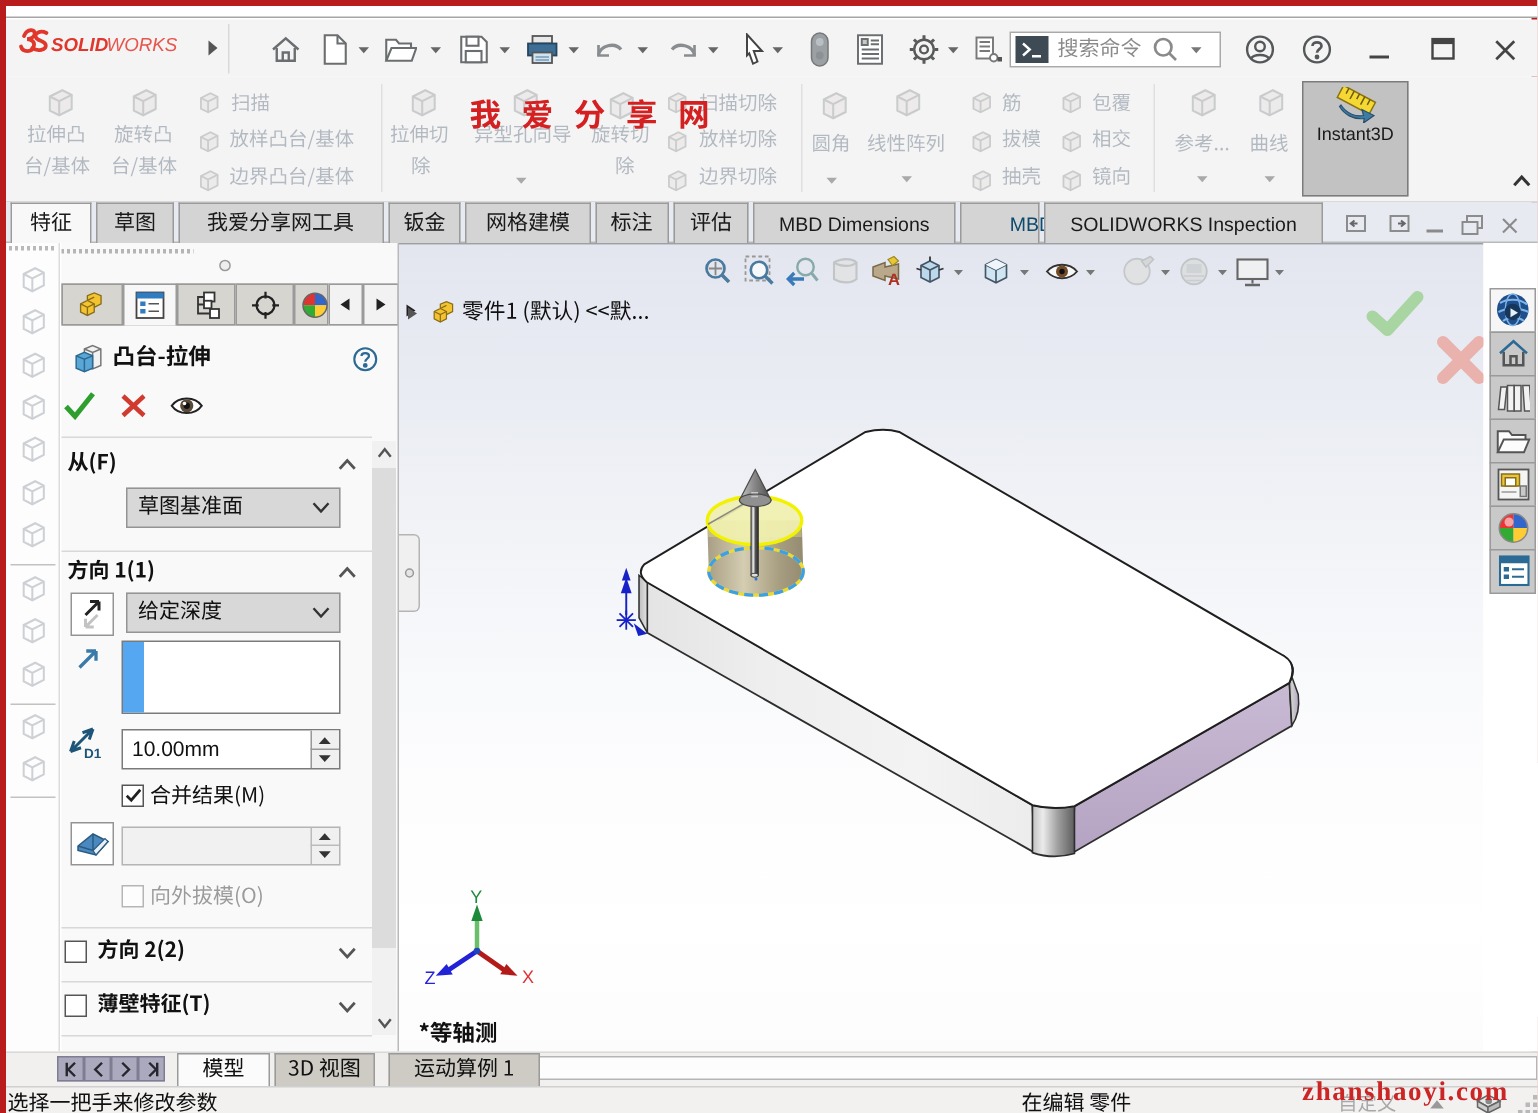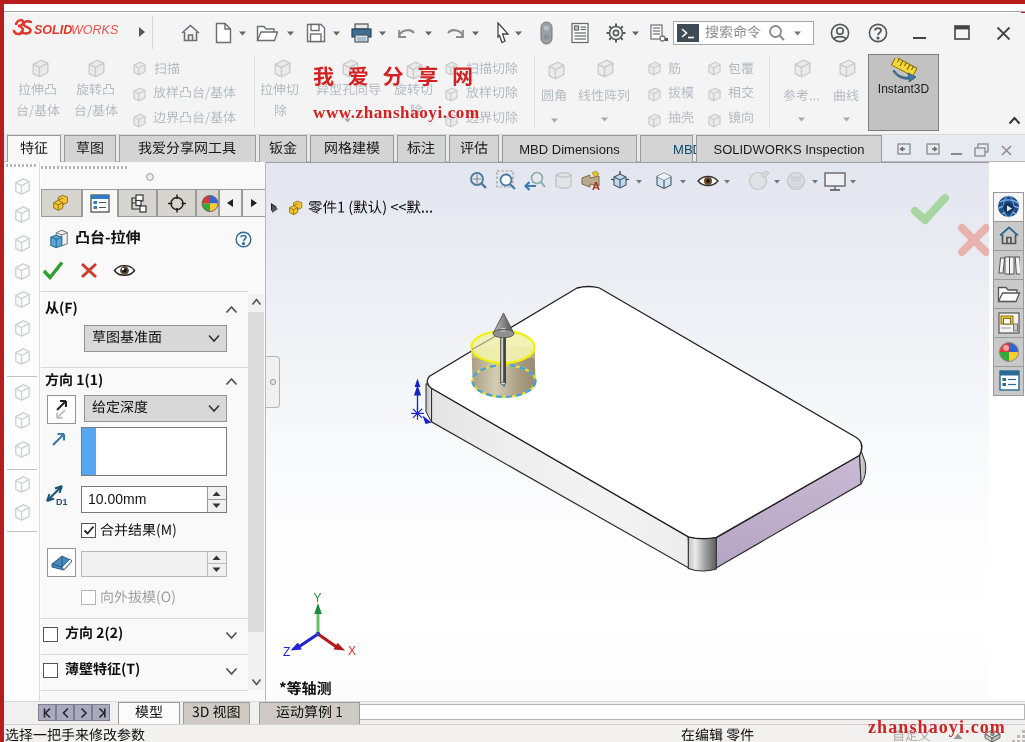--- a/index.html
+++ b/index.html
@@ -344,21 +344,20 @@
       </g>
 <path d="M4 12 C8 18,14 20,19 19 L18 15 L26 19 L19 24 L19.5 21 C12 22,6 18,3 13 Z" fill="#3e7ca6" stroke="#28506b" stroke-width="0.8"></path>
     </svg>
 <div class="abs" style="left:866px;top:78px;width:67px;height:14px;color:#1a1a1a;font-size:12px;text-align:center;font-family:'Liberation Sans',sans-serif">Instant3D</div>
 <svg class="abs" style="left:1004px;top:112px" width="13" height="9" fill="none" stroke="#333" stroke-width="2">
       <path d="M1.5 7.5 L6.5 2 L11.5 7.5"></path>
     </svg>
 <svg style="position:absolute;left:309px;top:62px" width="166" height="29">
       <path fill="#d42020" d="M14.8 2.1C15.9 3.1 17.3 4.6 17.8 5.6L19.8 4.2C19.2 3.2 17.8 1.8 16.7 0.8ZM17.1 9.3C16.6 10.3 15.9 11.3 15.1 12.1C14.9 11.1 14.7 9.8 14.5 8.6H20V6.2H14.2C14.1 4.3 14 2.4 14 0.4H11.4C11.4 2.3 11.5 4.3 11.7 6.2H7.6V3.4C8.8 3.1 10 2.8 11 2.5L9.3 0.4C7.2 1.1 3.9 1.7 0.9 2.1C1.2 2.7 1.6 3.6 1.7 4.2C2.7 4.1 3.9 4 5 3.8V6.2H1.1V8.6H5V11.4C3.4 11.7 1.8 11.9 0.7 12.1L1.3 14.7L5 13.9V17C5 17.3 4.9 17.4 4.5 17.4C4.2 17.4 2.9 17.5 1.7 17.4C2.1 18.1 2.5 19.2 2.6 19.9C4.3 19.9 5.6 19.8 6.4 19.4C7.3 19 7.6 18.4 7.6 17V13.4L11 12.7L10.9 10.4L7.6 11V8.6H11.9C12.1 10.6 12.5 12.6 13 14.2C11.5 15.5 9.9 16.5 8.2 17.2C8.8 17.8 9.6 18.6 9.9 19.3C11.3 18.5 12.6 17.7 13.8 16.7C14.7 18.8 15.9 20 17.5 20C19.4 20 20.2 19.1 20.6 15.4C19.9 15.1 19 14.5 18.5 13.9C18.4 16.4 18.1 17.5 17.7 17.5C17.1 17.5 16.4 16.5 15.8 14.9C17.2 13.5 18.4 11.9 19.3 10.2Z M52.5 0.5C48.4 1.1 42.2 1.5 36.8 1.6C37 2.1 37.3 2.9 37.3 3.5L40.4 3.4L39.2 4C39.3 4.5 39.6 5 39.7 5.5H36.2V9.4H38V11.1H40.9C39.9 14.2 38.2 16.5 35.4 17.9C35.9 18.4 36.8 19.3 37 19.8C39.2 18.6 40.8 16.9 41.9 14.7C42.6 15.5 43.4 16.2 44.3 16.8C43 17.2 41.5 17.5 40.1 17.7C40.5 18.2 41 19.2 41.2 19.8C43.1 19.5 45 18.9 46.7 18.1C48.6 19 50.8 19.5 53.2 19.8C53.5 19.2 54.1 18.2 54.5 17.6C52.6 17.5 50.7 17.2 49.1 16.7C50.4 15.7 51.5 14.5 52.3 13L50.9 12.1L50.5 12.2H43L43.3 11.1H52.6V9.4H54.4V5.5H50.7L52 3.5L50 2.9C51.2 2.8 52.2 2.7 53.2 2.5ZM44 3.8 44.5 5.5H41.9C41.7 4.9 41.4 4.1 41.1 3.4C42.5 3.4 44 3.3 45.4 3.2ZM46.7 5.5C46.5 4.8 46.2 3.9 45.9 3.2C47.2 3.1 48.5 3 49.7 2.9C49.4 3.7 48.9 4.7 48.5 5.5ZM41.6 7.7 41.4 9.1H38.3V7.6H52.3V9.1H43.8L44 8ZM44.3 14.3H48.8C48.2 14.9 47.5 15.4 46.7 15.8C45.8 15.4 45 14.9 44.3 14.3Z M84 0.4 81.6 1.4C82.7 3.6 84.3 6 85.9 7.9H74.7C76.3 6 77.7 3.7 78.7 1.3L76 0.5C74.8 3.7 72.7 6.6 70.2 8.4C70.8 8.8 71.9 9.8 72.3 10.4C72.8 10 73.2 9.6 73.6 9.2V10.4H77C76.6 13.5 75.4 16.2 70.7 17.8C71.3 18.3 72 19.3 72.3 20C77.7 18 79.1 14.4 79.7 10.4H84.1C83.9 14.7 83.7 16.5 83.2 17C83 17.2 82.8 17.3 82.4 17.3C81.9 17.3 80.8 17.3 79.6 17.2C80.1 17.9 80.4 18.9 80.5 19.7C81.7 19.7 82.9 19.7 83.6 19.6C84.4 19.6 85 19.3 85.6 18.6C86.3 17.8 86.5 15.3 86.8 9V9C87.2 9.4 87.6 9.8 87.9 10.2C88.4 9.5 89.3 8.5 90 8C87.8 6.2 85.3 3.1 84 0.4Z M110.6 6.6H119V7.7H110.6ZM108.1 4.9V9.5H121.7V4.9ZM120.1 10.3 119.4 10.3H107.4V12.3H116.1C115.2 12.6 114.3 12.9 113.4 13.1L113.4 14H105.3V16.1H113.4V17.5C113.4 17.8 113.3 17.9 112.9 17.9C112.5 17.9 110.9 17.9 109.7 17.9C110 18.5 110.3 19.3 110.5 19.9C112.3 19.9 113.7 19.9 114.7 19.7C115.7 19.4 116.1 18.9 116.1 17.6V16.1H124.3V14H116.4C118.5 13.4 120.6 12.5 122.3 11.6L120.7 10.2ZM112.9 0.5C113.1 0.9 113.2 1.3 113.4 1.8H105.6V3.9H124V1.8H116.2C116 1.2 115.8 0.6 115.5 0.1Z M145.8 10.9C145.2 12.8 144.3 14.4 143.2 15.6V7.8C144 8.8 144.9 9.8 145.8 10.9ZM140.7 1.4V19.9H143.2V16.4C143.7 16.7 144.4 17.2 144.7 17.5C145.8 16.2 146.6 14.7 147.4 13C147.8 13.6 148.2 14.2 148.6 14.7L150.1 13C149.6 12.3 148.9 11.4 148.2 10.5C148.7 8.8 149 6.9 149.3 4.9L147 4.7C146.9 5.9 146.7 7.2 146.4 8.3C145.8 7.6 145.1 6.8 144.4 6.1L143.2 7.4V3.8H156V16.9C156 17.3 155.8 17.4 155.4 17.4C154.9 17.4 153.4 17.5 152.1 17.3C152.4 18 152.9 19.2 153 19.9C155 19.9 156.4 19.8 157.3 19.4C158.2 19 158.5 18.3 158.5 16.9V1.4ZM148.9 7.6C149.8 8.5 150.7 9.7 151.6 10.8C150.8 13.1 149.8 15 148.3 16.3C148.9 16.6 149.9 17.3 150.3 17.6C151.5 16.4 152.4 14.9 153.1 13.1C153.6 13.9 154 14.6 154.3 15.3L156 13.7C155.5 12.7 154.8 11.6 154 10.4C154.4 8.8 154.8 6.9 155 4.9L152.8 4.7C152.7 5.9 152.5 7.1 152.2 8.2C151.7 7.5 151.1 6.8 150.4 6.2Z"></path>
     </svg>
-<div class="abs" style="left:309px;top:99px;width:200px;letter-spacing:0.6px;font-family:'Liberation Serif',serif;font-weight:bold;font-size:17px;color:#d42020">www.zhanshaoyi.com</div>
 <div class="abs" style="left:0;top:131px;width:1023px;height:27px;background:#e7eaf1;border-bottom:1px solid #b9b9b9"></div>
 <div class="abs" style="left:3px;top:131px;width:54px;height:27px;background:#f8f8f8;border:1px solid #9a9a9a;border-bottom:none"></div>
 <svg style="position:absolute;left:16px;top:137px" width="30" height="20">
       <path fill="#1a1a1a" d="M6.4 9.1C7.1 9.8 7.8 10.7 8.1 11.4L9 10.8C8.6 10.2 7.9 9.3 7.2 8.6ZM9 0.3V1.8H6.3V2.8H9V4.5H5.4V5.5H10.7V7.2H5.7V8.2H10.7V11.9C10.7 12.1 10.6 12.1 10.4 12.1C10.2 12.1 9.4 12.1 8.6 12.1C8.7 12.4 8.9 12.9 8.9 13.2C10 13.2 10.7 13.1 11.1 13C11.6 12.8 11.7 12.5 11.7 11.9V8.2H13.3V7.2H11.7V5.5H13.4V4.5H10V2.8H12.8V1.8H10V0.3ZM1.4 1.4C1.2 3.1 1 4.9 0.5 6.1C0.8 6.2 1.2 6.4 1.4 6.6C1.6 5.9 1.8 5.1 1.9 4.2H3V7.6C2.1 7.9 1.3 8.1 0.7 8.3L0.9 9.3L3 8.7V13.2H4V8.3L5.4 7.9L5.3 6.9L4 7.3V4.2H5.3V3.2H4V0.3H3V3.2H2.1C2.1 2.6 2.2 2.1 2.2 1.5Z M17.5 0.3C16.9 1.3 15.7 2.5 14.6 3.2C14.8 3.4 15.1 3.8 15.2 4.1C16.4 3.2 17.7 1.9 18.5 0.7ZM17.8 3.4C17 4.9 15.7 6.3 14.4 7.2C14.6 7.5 14.9 8 15 8.3C15.5 7.9 16 7.4 16.5 6.8V13.2H17.6V5.5C18 5 18.4 4.4 18.7 3.8ZM19.9 5.1V11.8H18.5V12.8H27.5V11.8H23.9V7.3H26.8V6.3H23.9V2.3H27V1.3H19.4V2.3H22.8V11.8H20.9V5.1Z"></path>
     </svg>
 <div class="abs" style="left:60px;top:131px;width:52px;height:27px;background:#d4d4d4;border:1px solid #9a9a9a;border-bottom:none"></div>
 <svg style="position:absolute;left:72px;top:137px" width="30" height="20">
       <path fill="#1a1a1a" d="M3.4 6.5H10.6V7.7H3.4ZM3.4 4.5H10.6V5.7H3.4ZM2.4 3.6V8.5H6.4V9.9H0.8V10.8H6.4V13.1H7.5V10.8H13.3V9.9H7.5V8.5H11.6V3.6ZM0.9 1.3V2.3H4.1V3.3H5.1V2.3H8.9V3.3H9.9V2.3H13.2V1.3H9.9V0.3H8.9V1.3H5.1V0.3H4.1V1.3Z M19.2 8.1C20.4 8.4 21.8 8.9 22.6 9.3L23 8.5C22.2 8.2 20.8 7.7 19.7 7.5ZM17.9 9.9C19.8 10.1 22.2 10.7 23.5 11.2L24 10.4C22.7 10 20.2 9.4 18.3 9.2ZM15.2 0.9V13.2H16.2V12.6H25.8V13.2H26.8V0.9ZM16.2 11.6V1.8H25.8V11.6ZM19.8 2.1C19.1 3.3 17.9 4.4 16.7 5.1C16.9 5.2 17.3 5.5 17.4 5.7C17.9 5.4 18.3 5.1 18.7 4.7C19.1 5.2 19.7 5.6 20.2 6C19 6.5 17.7 6.9 16.4 7.2C16.6 7.4 16.8 7.8 16.9 8C18.3 7.7 19.8 7.2 21.1 6.5C22.3 7.1 23.6 7.6 24.9 7.9C25.1 7.6 25.3 7.3 25.5 7.1C24.3 6.9 23.1 6.5 22 6C23 5.3 23.9 4.5 24.5 3.6L23.9 3.2L23.7 3.2H20.1C20.3 3 20.5 2.7 20.7 2.4ZM19.3 4.2 19.4 4.1H23C22.5 4.6 21.8 5.1 21.1 5.5C20.4 5.1 19.8 4.7 19.3 4.2Z"></path>
     </svg>
 <div class="abs" style="left:115px;top:131px;width:137px;height:27px;background:#d4d4d4;border:1px solid #9a9a9a;border-bottom:none"></div>

